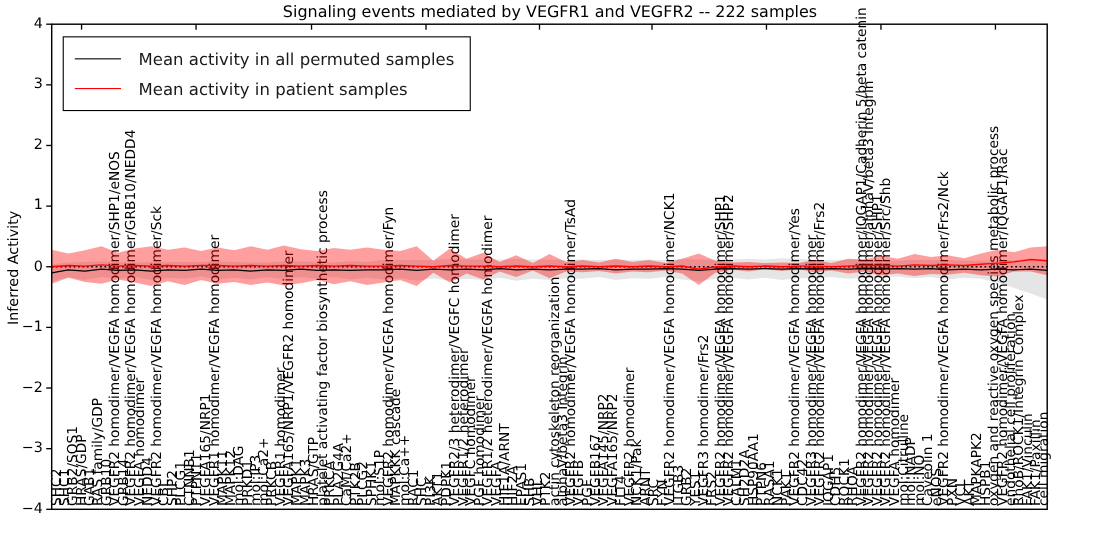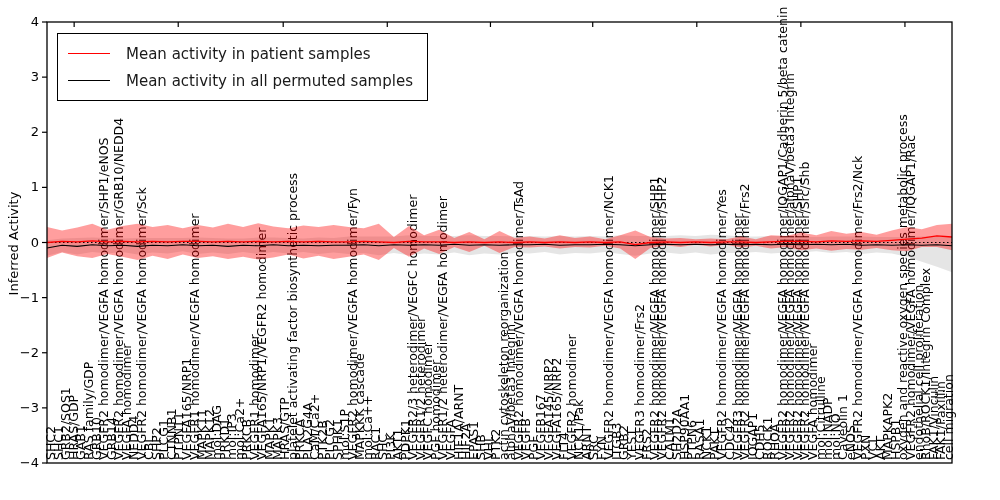--- a/index.html
+++ b/index.html
@@ -18,20 +18,21 @@
   #legend{position:absolute;left:57px;top:33px;background:#fff;border:1.6px solid #000;
           padding:6px 14px 6px 10px;z-index:7;}
   .legrow{display:flex;align-items:center;height:27px;}
   .legswatch{width:42px;height:0;border-top-width:1.6px;border-top-style:solid;margin-right:16px;}
   .leglabel{font-size:15px;color:#1a1a1a;}
 </style>
 </head>
 <body>
 
 <div id="fig">
+  <div id="title">Signaling events mediated by VEGFR1 and VEGFR2 -- 222 samples</div>
   <div id="ylabel">Inferred Activity</div>
 
   <svg id="plotsvg" width="1000" height="500" xmlns="http://www.w3.org/2000/svg">
       <polygon points="47.0,240.3 62.1,238.6 77.2,238.1 92.3,237.5 107.3,238.1 122.4,238.6 137.5,238.1 152.6,238.1 167.7,238.1 182.8,238.1 197.8,237.5 212.9,238.1 228.0,238.6 243.1,238.6 258.2,237.5 273.3,237.5 288.3,238.1 303.4,238.6 318.5,237.5 333.6,238.1 348.7,236.4 363.8,236.4 378.8,236.4 393.9,236.4 409.0,235.3 424.1,235.9 439.2,235.9 454.3,235.9 469.3,235.3 484.4,235.9 499.5,235.9 514.6,236.4 529.7,235.9 544.8,236.4 559.8,235.9 574.9,236.4 590.0,235.9 605.1,236.4 620.2,235.3 635.3,235.9 650.3,235.9 665.4,235.9 680.5,235.3 695.6,235.9 710.7,234.8 725.8,235.3 740.8,236.4 755.9,236.4 771.0,235.9 786.1,235.9 801.2,237.0 816.3,237.0 831.3,236.4 846.4,236.4 861.5,236.4 876.6,237.0 891.7,237.0 906.8,237.0 921.8,236.4 936.9,236.4 952.0,237.0 952.0,272.3 936.9,266.8 921.8,261.8 906.8,256.8 891.7,253.5 876.6,252.4 861.5,254.1 846.4,251.9 831.3,253.0 816.3,251.3 801.2,252.4 786.1,252.4 771.0,253.5 755.9,251.9 740.8,253.0 725.8,253.0 710.7,254.6 695.6,252.4 680.5,254.1 665.4,252.4 650.3,253.5 635.3,255.7 620.2,254.1 605.1,251.9 590.0,253.5 574.9,253.0 559.8,254.6 544.8,251.9 529.7,253.5 514.6,253.0 499.5,254.6 484.4,253.5 469.3,255.2 454.3,252.4 439.2,254.6 424.1,253.5 409.0,255.2 393.9,253.0 378.8,255.2 363.8,253.0 348.7,254.1 333.6,252.4 318.5,254.1 303.4,251.9 288.3,253.5 273.3,251.9 258.2,254.1 243.1,251.9 228.0,254.1 212.9,252.4 197.8,254.1 182.8,251.3 167.7,253.5 152.6,252.4 137.5,254.6 122.4,251.9 107.3,253.5 92.3,251.9 77.2,254.6 62.1,251.9 47.0,255.7" fill="#000000" fill-opacity="0.10" stroke="none"></polygon>
       <polygon points="47.0,227.1 62.1,230.4 77.2,227.6 92.3,223.8 107.3,229.8 122.4,226.0 137.5,223.8 152.6,227.1 167.7,224.9 182.8,228.2 197.8,224.9 212.9,227.6 228.0,223.8 243.1,227.1 258.2,223.2 273.3,226.5 288.3,228.2 303.4,225.4 318.5,227.1 333.6,224.9 348.7,227.1 363.8,228.2 378.8,223.8 393.9,237.0 409.0,226.0 424.1,235.3 439.2,229.8 454.3,238.1 469.3,232.0 484.4,239.2 499.5,230.9 514.6,238.1 529.7,236.4 544.8,238.6 559.8,235.3 574.9,238.1 590.0,236.4 605.1,239.2 620.2,235.3 635.3,230.4 650.3,237.0 665.4,238.6 680.5,238.1 695.6,239.2 710.7,238.6 725.8,239.2 740.8,236.4 755.9,239.2 771.0,235.3 786.1,235.9 801.2,232.6 816.3,235.3 831.3,230.9 846.4,233.7 861.5,232.0 876.6,234.8 891.7,230.4 906.8,227.1 921.8,229.3 936.9,224.9 952.0,223.8 952.0,250.2 936.9,246.9 921.8,246.9 906.8,251.3 891.7,250.2 876.6,248.0 861.5,249.7 846.4,249.1 831.3,250.8 816.3,248.6 801.2,250.2 786.1,246.9 771.0,248.6 755.9,245.8 740.8,247.5 725.8,244.7 710.7,246.4 695.6,244.7 680.5,246.9 665.4,245.3 650.3,248.0 635.3,259.0 620.2,248.6 605.1,245.8 590.0,247.5 574.9,246.9 559.8,248.6 544.8,246.4 529.7,247.5 514.6,246.9 499.5,253.0 484.4,245.8 469.3,251.9 454.3,246.9 439.2,254.1 424.1,248.6 409.0,256.8 393.9,248.0 378.8,260.1 363.8,254.6 348.7,256.8 333.6,259.0 318.5,255.7 303.4,258.5 288.3,254.6 273.3,257.4 258.2,259.6 243.1,256.8 228.0,259.0 212.9,256.3 197.8,257.9 182.8,254.6 167.7,259.0 152.6,255.7 137.5,260.1 122.4,256.8 107.3,254.1 92.3,257.9 77.2,256.3 62.1,252.4 47.0,257.9" fill="#ff0000" fill-opacity="0.38" stroke="none"></polygon>
       <line x1="47" y1="242.5" x2="952" y2="242.5" stroke="#000000" stroke-width="1.2" stroke-dasharray="1.5,2.5"></line>
       <polyline points="47.0,248.0 62.1,245.3 77.2,246.4 92.3,244.7 107.3,245.8 122.4,245.3 137.5,246.4 152.6,245.3 167.7,245.8 182.8,244.7 197.8,245.8 212.9,245.3 228.0,246.4 243.1,245.3 258.2,245.8 273.3,244.7 288.3,245.8 303.4,245.3 318.5,245.8 333.6,245.3 348.7,245.3 363.8,244.7 378.8,245.8 393.9,244.7 409.0,245.3 424.1,244.7 439.2,245.3 454.3,244.2 469.3,245.3 484.4,244.7 499.5,245.3 514.6,244.7 529.7,244.7 544.8,244.2 559.8,245.3 574.9,244.7 590.0,244.7 605.1,244.2 620.2,244.7 635.3,245.8 650.3,244.7 665.4,244.2 680.5,244.7 695.6,244.2 710.7,244.7 725.8,244.2 740.8,244.7 755.9,244.2 771.0,244.7 786.1,244.2 801.2,244.7 816.3,244.2 831.3,244.7 846.4,244.2 861.5,245.3 876.6,244.7 891.7,245.3 906.8,244.7 921.8,245.3 936.9,244.7 952.0,245.8" fill="none" stroke="#000000" stroke-width="1.1"></polyline>
       <polyline points="47.0,242.5 62.1,241.4 77.2,241.9 92.3,240.8 107.3,241.9 122.4,241.4 137.5,241.9 152.6,241.4 167.7,241.9 182.8,241.4 197.8,241.4 212.9,241.9 228.0,241.4 243.1,241.9 258.2,241.4 273.3,241.9 288.3,241.4 303.4,241.9 318.5,241.4 333.6,241.9 348.7,241.9 363.8,241.4 378.8,241.9 393.9,242.5 409.0,241.4 424.1,241.9 439.2,241.9 454.3,242.5 469.3,241.9 484.4,242.5 499.5,241.9 514.6,242.5 529.7,241.9 544.8,242.5 559.8,241.9 574.9,242.5 590.0,241.9 605.1,242.5 620.2,241.9 635.3,244.7 650.3,242.5 665.4,241.9 680.5,242.5 695.6,241.9 710.7,242.5 725.8,241.9 740.8,241.9 755.9,242.5 771.0,241.9 786.1,241.4 801.2,241.4 816.3,241.9 831.3,240.8 846.4,241.4 861.5,240.8 876.6,241.4 891.7,240.3 906.8,239.2 921.8,238.1 936.9,235.9 952.0,237.0" fill="none" stroke="#ff0000" stroke-width="1.3"></polyline>
       <rect x="47" y="22" width="905" height="441" fill="none" stroke="#000000" stroke-width="1.3"></rect>
       <line x1="42" y1="22" x2="47" y2="22" stroke="#000" stroke-width="1.2"></line>
@@ -183,21 +184,21 @@
       <span class="ytick" style="left: 7px; top: 179.375px;">1</span>
       <span class="ytick" style="left: 7px; top: 234.5px;">0</span>
       <span class="ytick" style="left: 7px; top: 289.625px;">−1</span>
       <span class="ytick" style="left: 7px; top: 344.75px;">−2</span>
       <span class="ytick" style="left: 7px; top: 399.875px;">−3</span>
       <span class="ytick" style="left: 7px; top: 455px;">−4</span>
     </div>
 
   <div id="legend">
     <div class="legrow">
+      <div class="legswatch" style="border-top-color: rgb(0, 0, 0);"></div>
+      <div class="leglabel">Mean activity in all permuted samples</div>
+    </div>
+    <div class="legrow">
       <div class="legswatch" style="border-top-color: rgb(255, 0, 0);"></div>
       <div class="leglabel">Mean activity in patient samples</div>
     </div>
-    <div class="legrow">
-      <div class="legswatch" style="border-top-color: rgb(0, 0, 0);"></div>
-      <div class="leglabel">Mean activity in all permuted samples</div>
-    </div>
   </div>
 </div>
 
 </body></html>

